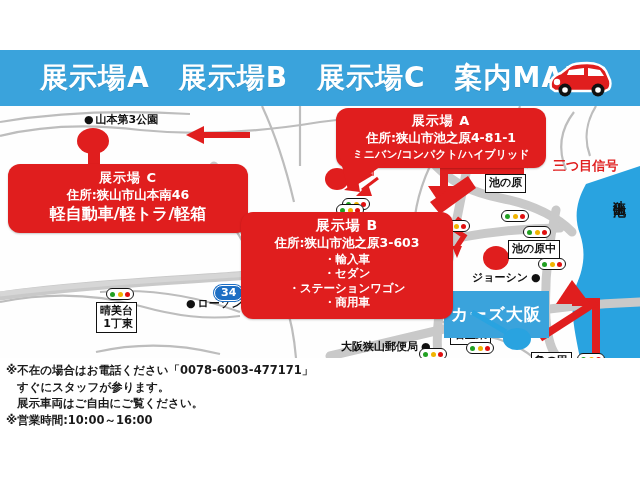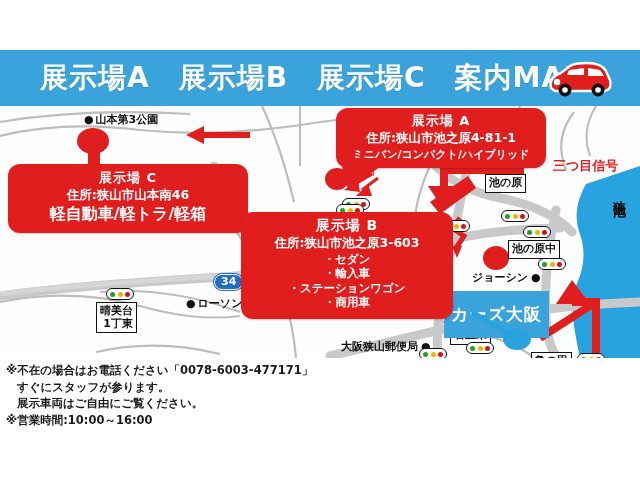--- a/index.html
+++ b/index.html
@@ -245,21 +245,21 @@
     </div>
 
     <div class="boxlbl" style="left:450px;top:220px;">
       <span>岩室東</span>
     </div>
 
     <div class="boxlbl" style="left:531px;top:246px;">
       <span>亀の甲</span>
     </div>
 
-    <div class="shield" style="left:214px;top:168px;">34</div>
+    <div class="shield" style="left:214px;top:179px;">34</div>
 
     <div class="signal" style="left:106px;top:182px;">
       <i class="g"></i>
         <i class="y"></i>
         <i class="r"></i>
       </div>
 
     <div class="signal" style="left:342px;top:92px;">
       <i class="g"></i>
         <i class="y"></i>
@@ -337,22 +337,22 @@
 
     <div class="callout" style="left:8px;top:58px;width:232px;padding:5px 4px 8px;">
       <div class="c-title">展示場 C</div>
       <div class="c-addr">住所:狭山市山本南46</div>
       <div class="c-sub" style="font-size:16px;">軽自動車/軽トラ/軽箱</div>
     </div>
 
     <div class="callout" style="left:241px;top:106px;width:204px;padding:5px 4px 9px;">
       <div class="c-title" style="font-size:14px;text-align:center;">展示場 B</div>
       <div class="c-addr">住所:狭山市池之原3-603</div>
+      <div class="c-item">・輸入車</div>
       <div class="c-item">・セダン</div>
-      <div class="c-item">・輸入車</div>
       <div class="c-item">・ステーションワゴン</div>
       <div class="c-item">・商用車</div>
     </div>
 
   </div>
 
   <div class="footer">
     <div>※不在の場合はお電話ください「0078-6003-477171」</div>
     <div class="ind">すぐにスタッフが参ります。</div>
     <div class="ind">展示車両はご自由にご覧ください。</div>

